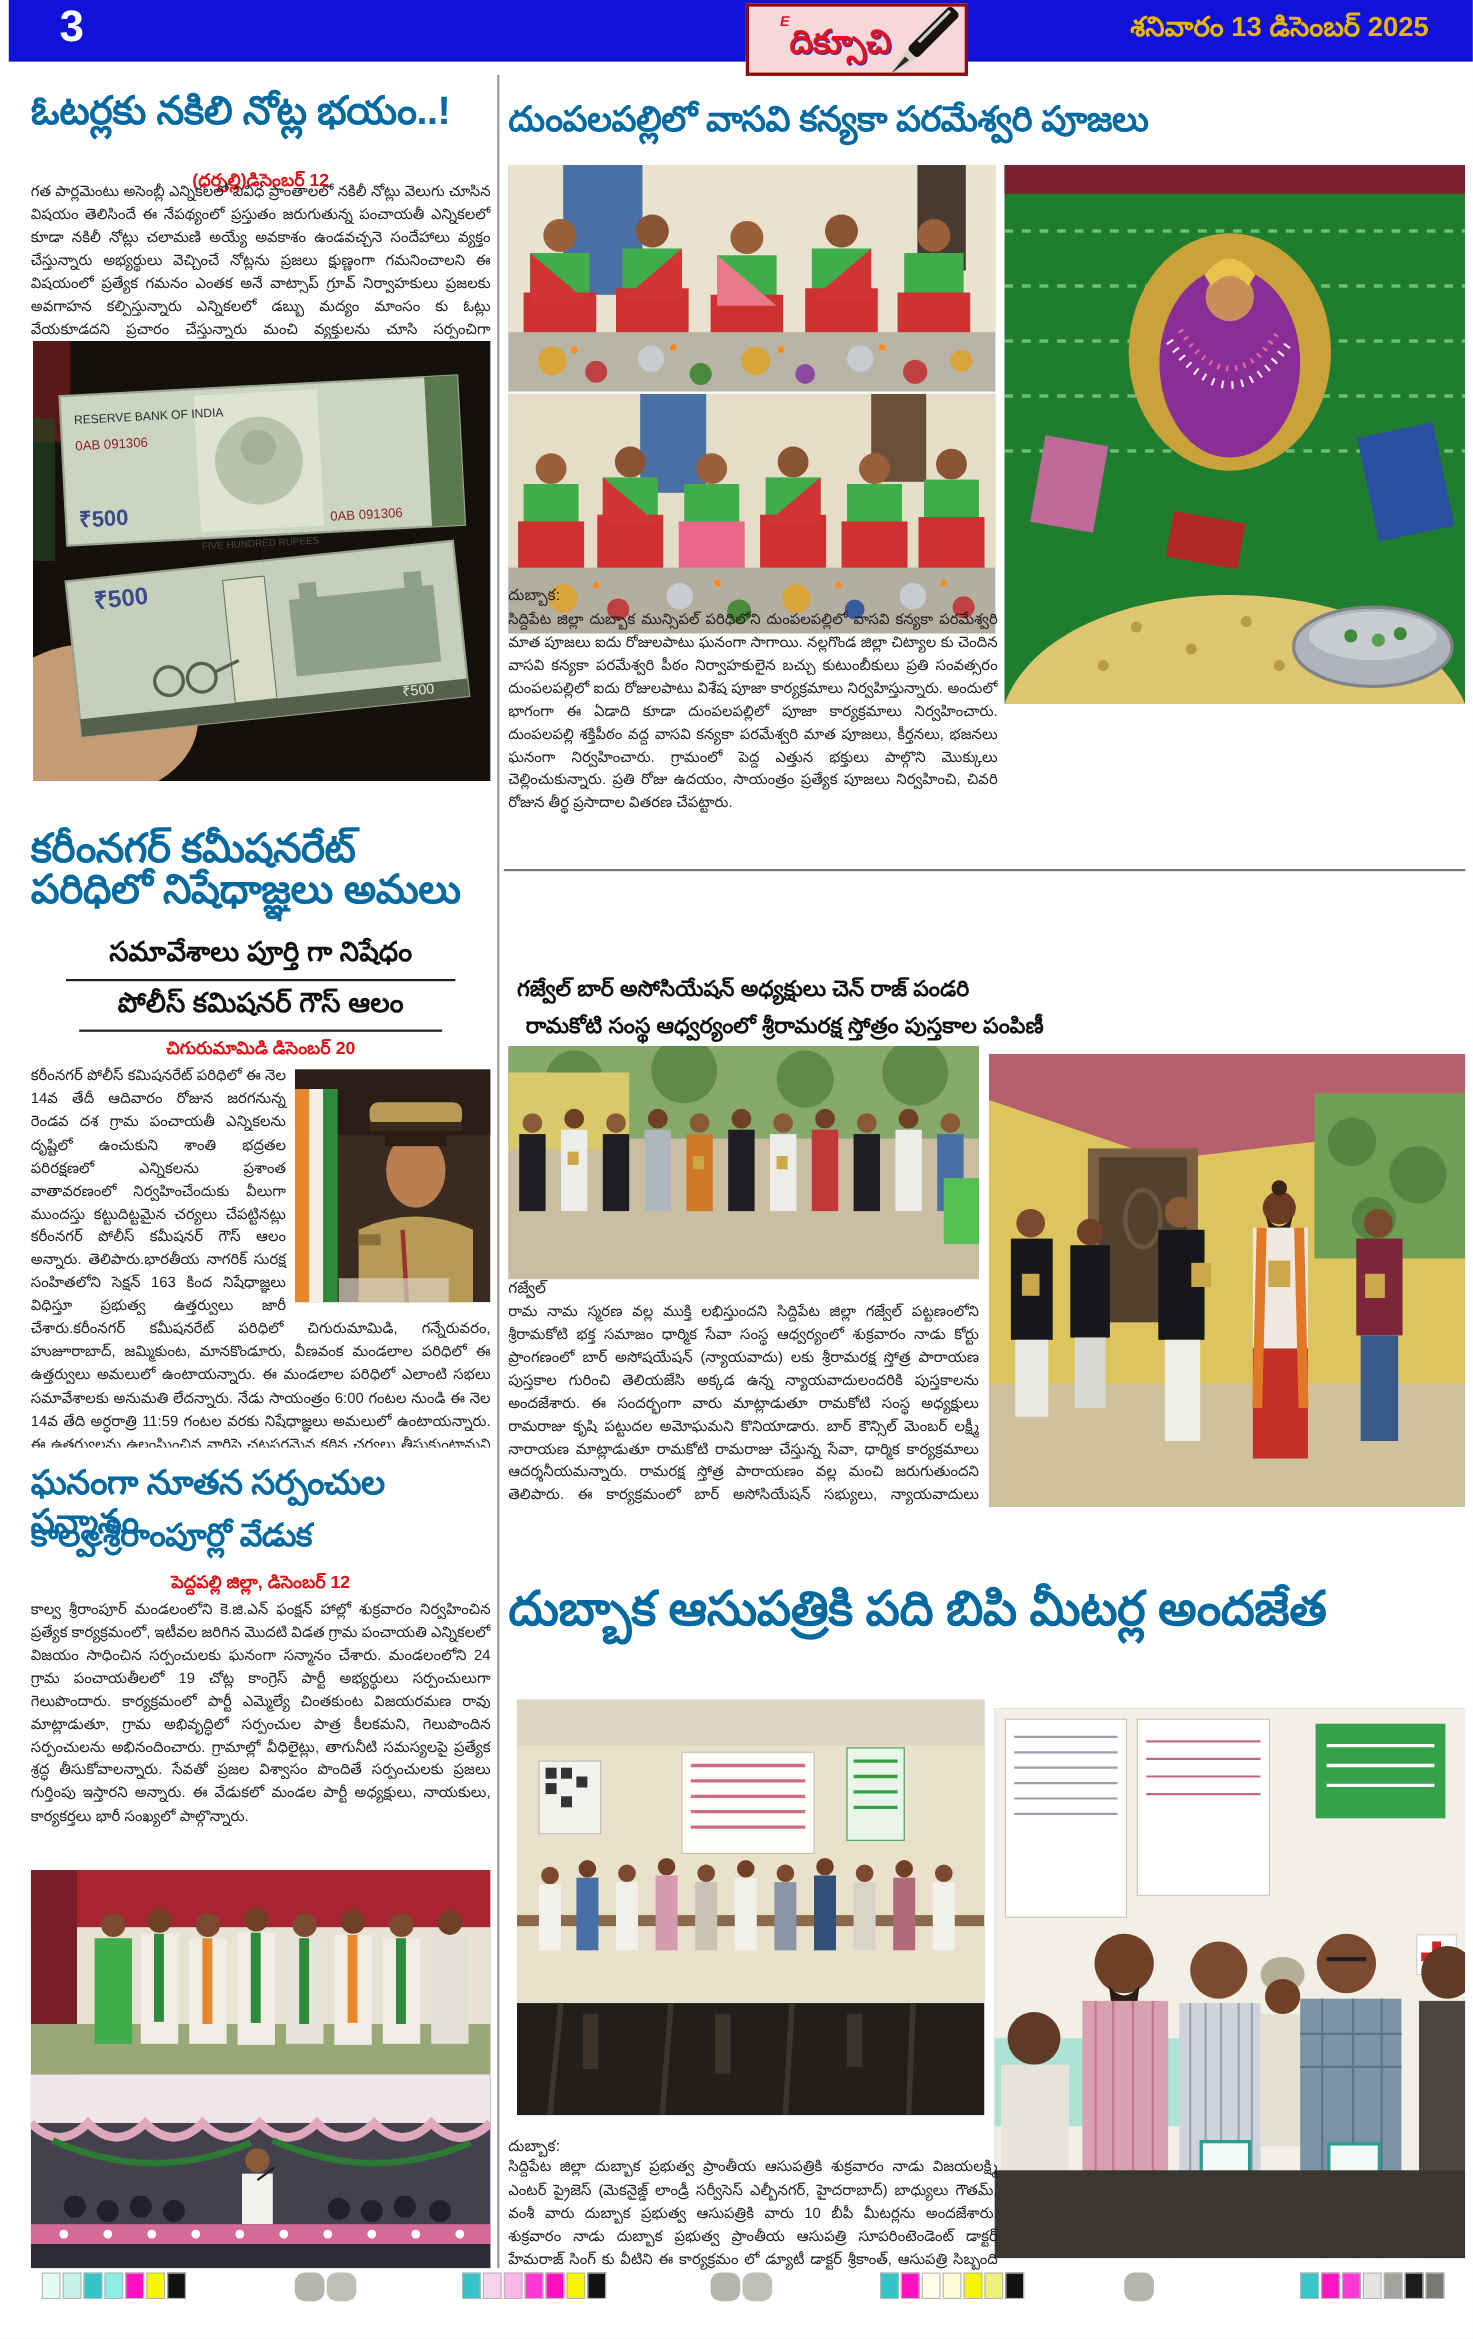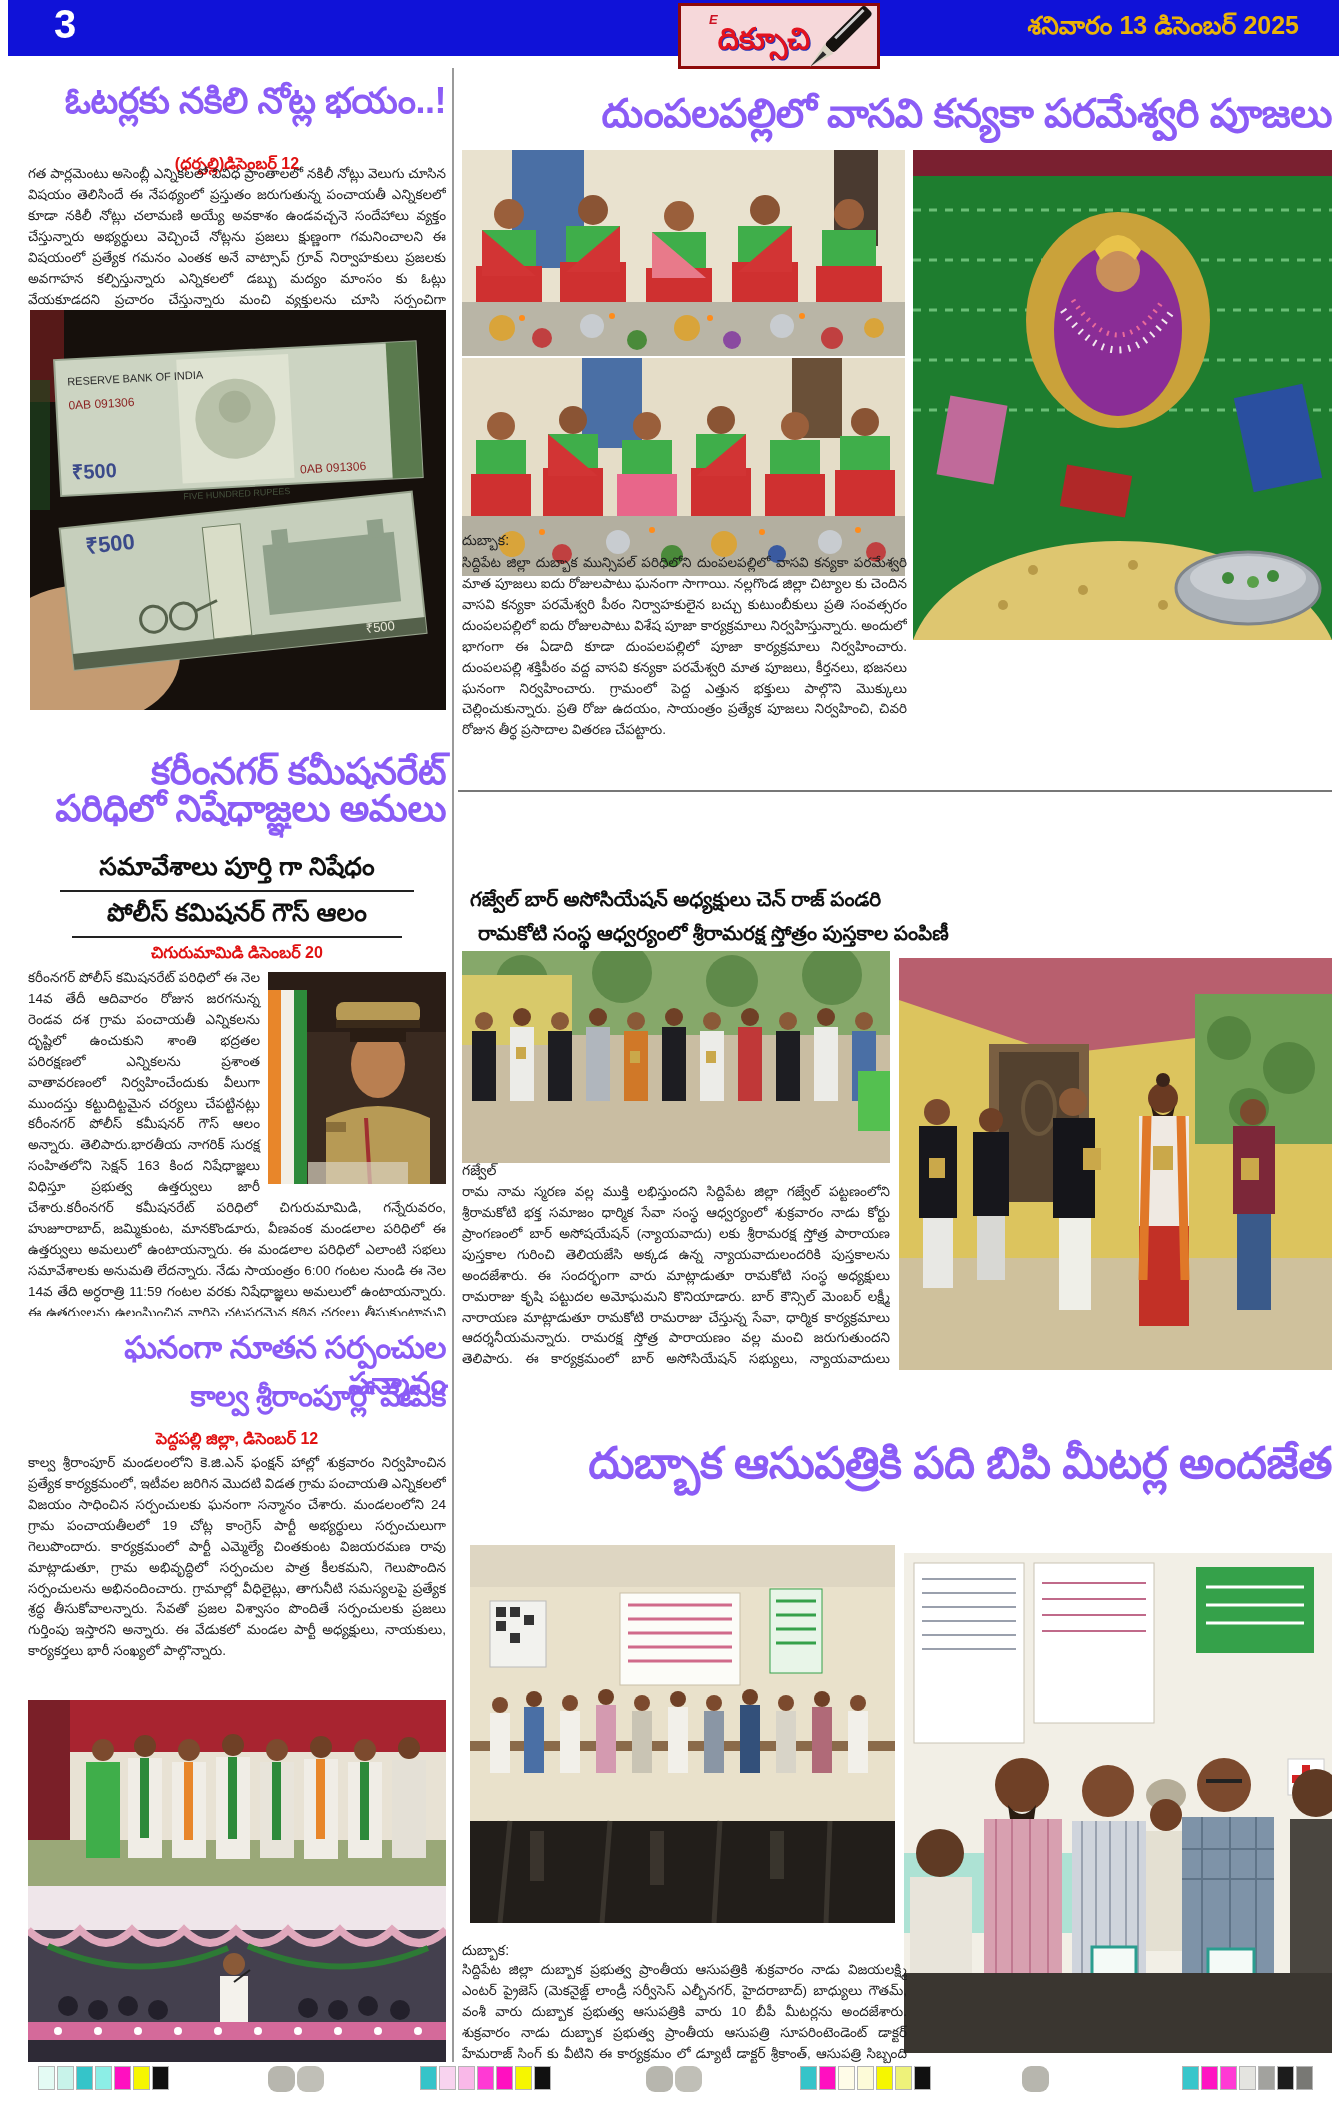--- a/index.html
+++ b/index.html
@@ -15,21 +15,21 @@
   .masthead-mark { position:absolute; left:28px; top:6px; color:#cc1122; font-size:13px; font-style:italic; font-weight:bold; }
   .masthead-title { position:absolute; left:0; right:30px; top:16px; color:#e3121e; font-size:30px; font-weight:800;
                     text-shadow:1px 1px 0 #2233bb; }
   .masthead-pen { position:absolute; right:-6px; top:-12px; width:92px; height:92px; z-index:6; }
 
   
   .v-rule { position:absolute; background:#9a9a9a; width:2px; }
   .h-rule { position:absolute; background:#777; height:2px; }
   .sub-rule { position:absolute; background:#222; height:2px; }
 
-  .headline { position:absolute; color:#8b5cf6; font-weight:800; text-align:right; line-height:1.15; letter-spacing:-0.5px; }
+  .headline { position:absolute; color:#0369a1; font-weight:800; text-align:left; line-height:1.15; letter-spacing:-0.5px; }
   .subhead  { position:absolute; color:#111; font-weight:700; text-align:center; }
   .dateline { position:absolute; color:#e01212; font-weight:bold; text-align:center; font-size:16px; }
   .body-text { position:absolute; color:#1c1c1c; font-size:13.5px; line-height:1.55; text-align:justify; overflow:hidden; }
   .caption { position:absolute; color:#222; font-size:14px; }
 
   .photo { position:absolute; overflow:hidden; background:#ccc; }
   .photo svg { display:block; width:100%; height:100%; }
 
   .float-photo { float:right; width:178px; height:212px; margin:4px 0 4px 8px; overflow:hidden; }
   .float-photo svg { display:block; width:100%; height:100%; }
@@ -222,21 +222,21 @@
           <circle cx="230" cy="145" r="4"></circle>
           <circle cx="270" cy="145" r="4"></circle>
           <circle cx="310" cy="145" r="4"></circle>
           <circle cx="350" cy="145" r="4"></circle>
           <circle cx="390" cy="145" r="4"></circle>
         </g>
       <rect x="0" y="154" width="418" height="22" fill="#2e2a36"></rect>
     </svg>
   </div>
 
-  <div class="headline" style="left:462px; top:90px; width:870px; font-size:40px;">దుంపలపల్లిలో వాసవి కన్యకా పరమేశ్వరి పూజలు</div>
+  <div class="headline" style="left:462px; top:90px; width:870px; font-size:32px;">దుంపలపల్లిలో వాసవి కన్యకా పరమేశ్వరి పూజలు</div>
 
   <div class="photo" style="left:462px; top:150px; width:443px; height:206px;">
     <svg viewBox="0 0 443 206" preserveAspectRatio="none">
       <rect width="443" height="206" fill="#e9e2cf"></rect>
       <rect x="50" y="0" width="72" height="118" fill="#4a6fa5"></rect>
       <rect x="372" y="0" width="44" height="96" fill="#4a3a30"></rect>
       <g>
         <g transform="translate(20,54)">
             <circle cx="27" cy="10" r="15" fill="#9a5f3b"></circle>
             <path d="M0,26 h54 v46 h-54 z" fill="#3fae4a"></path>

